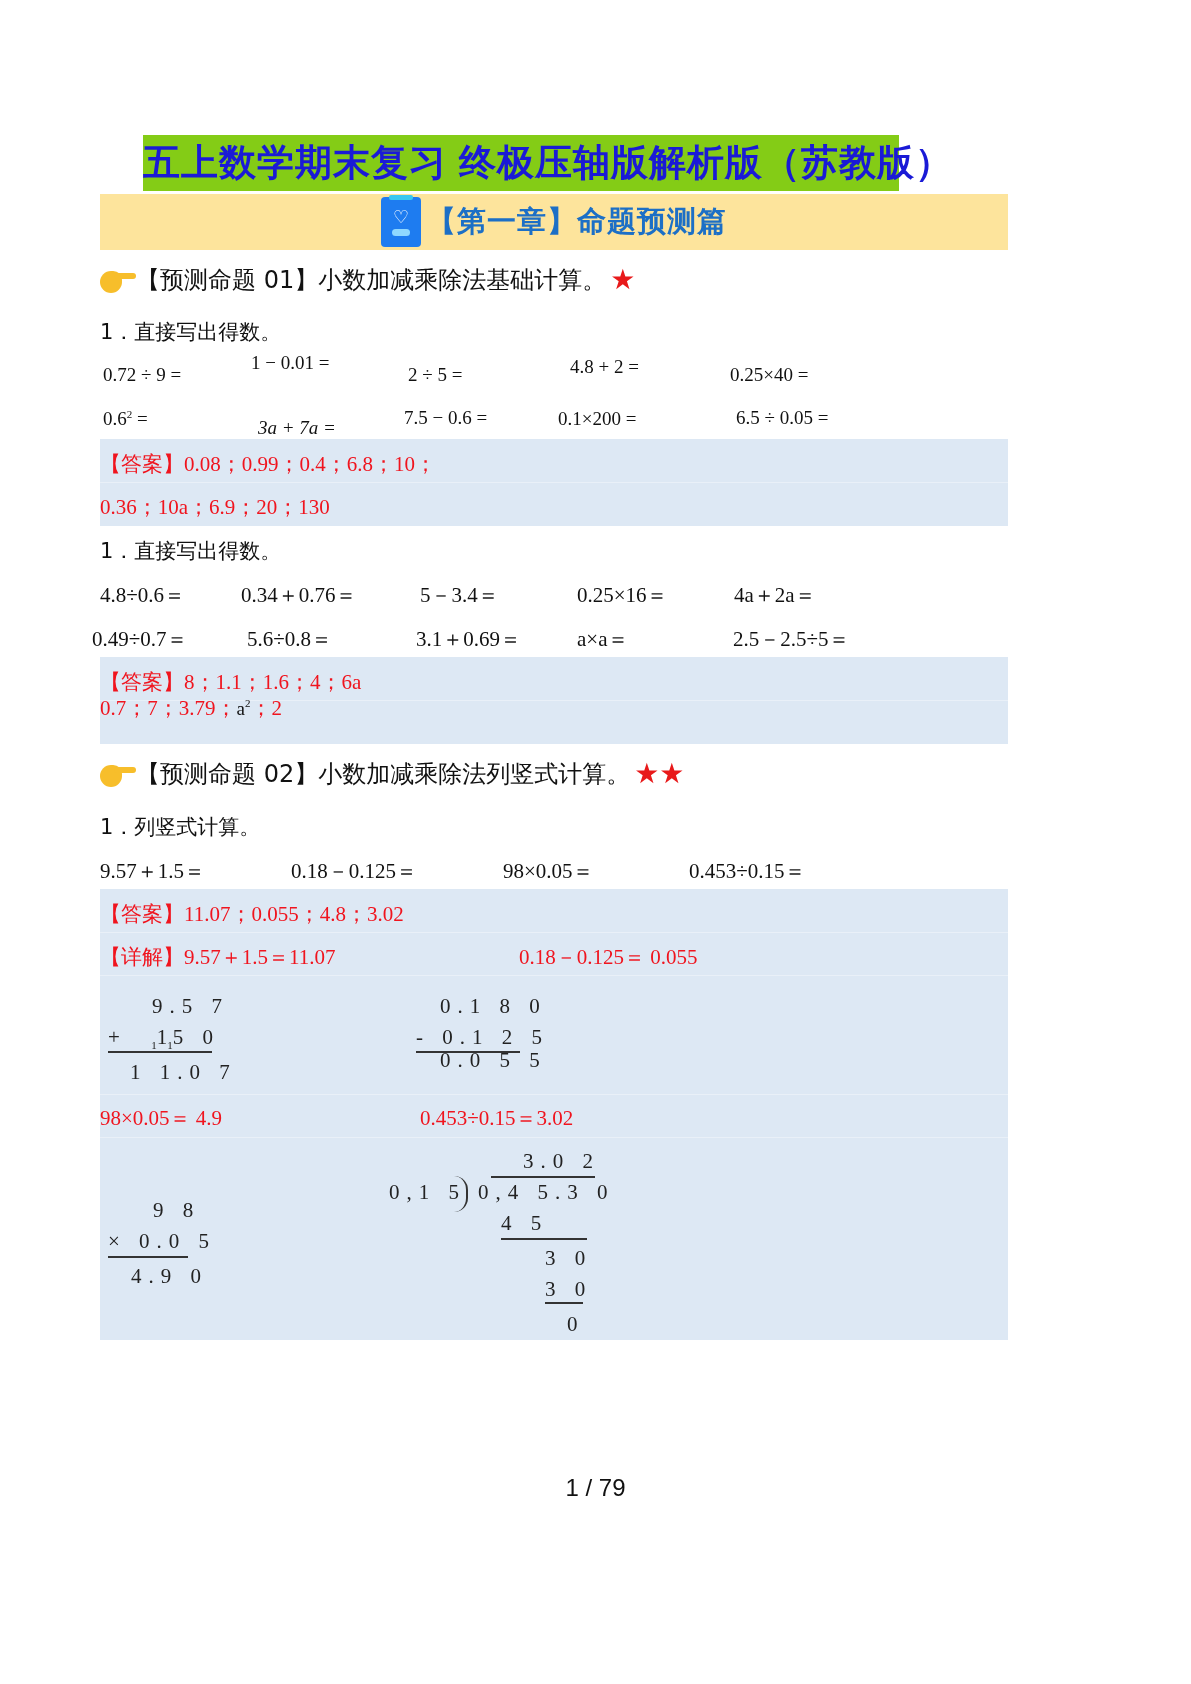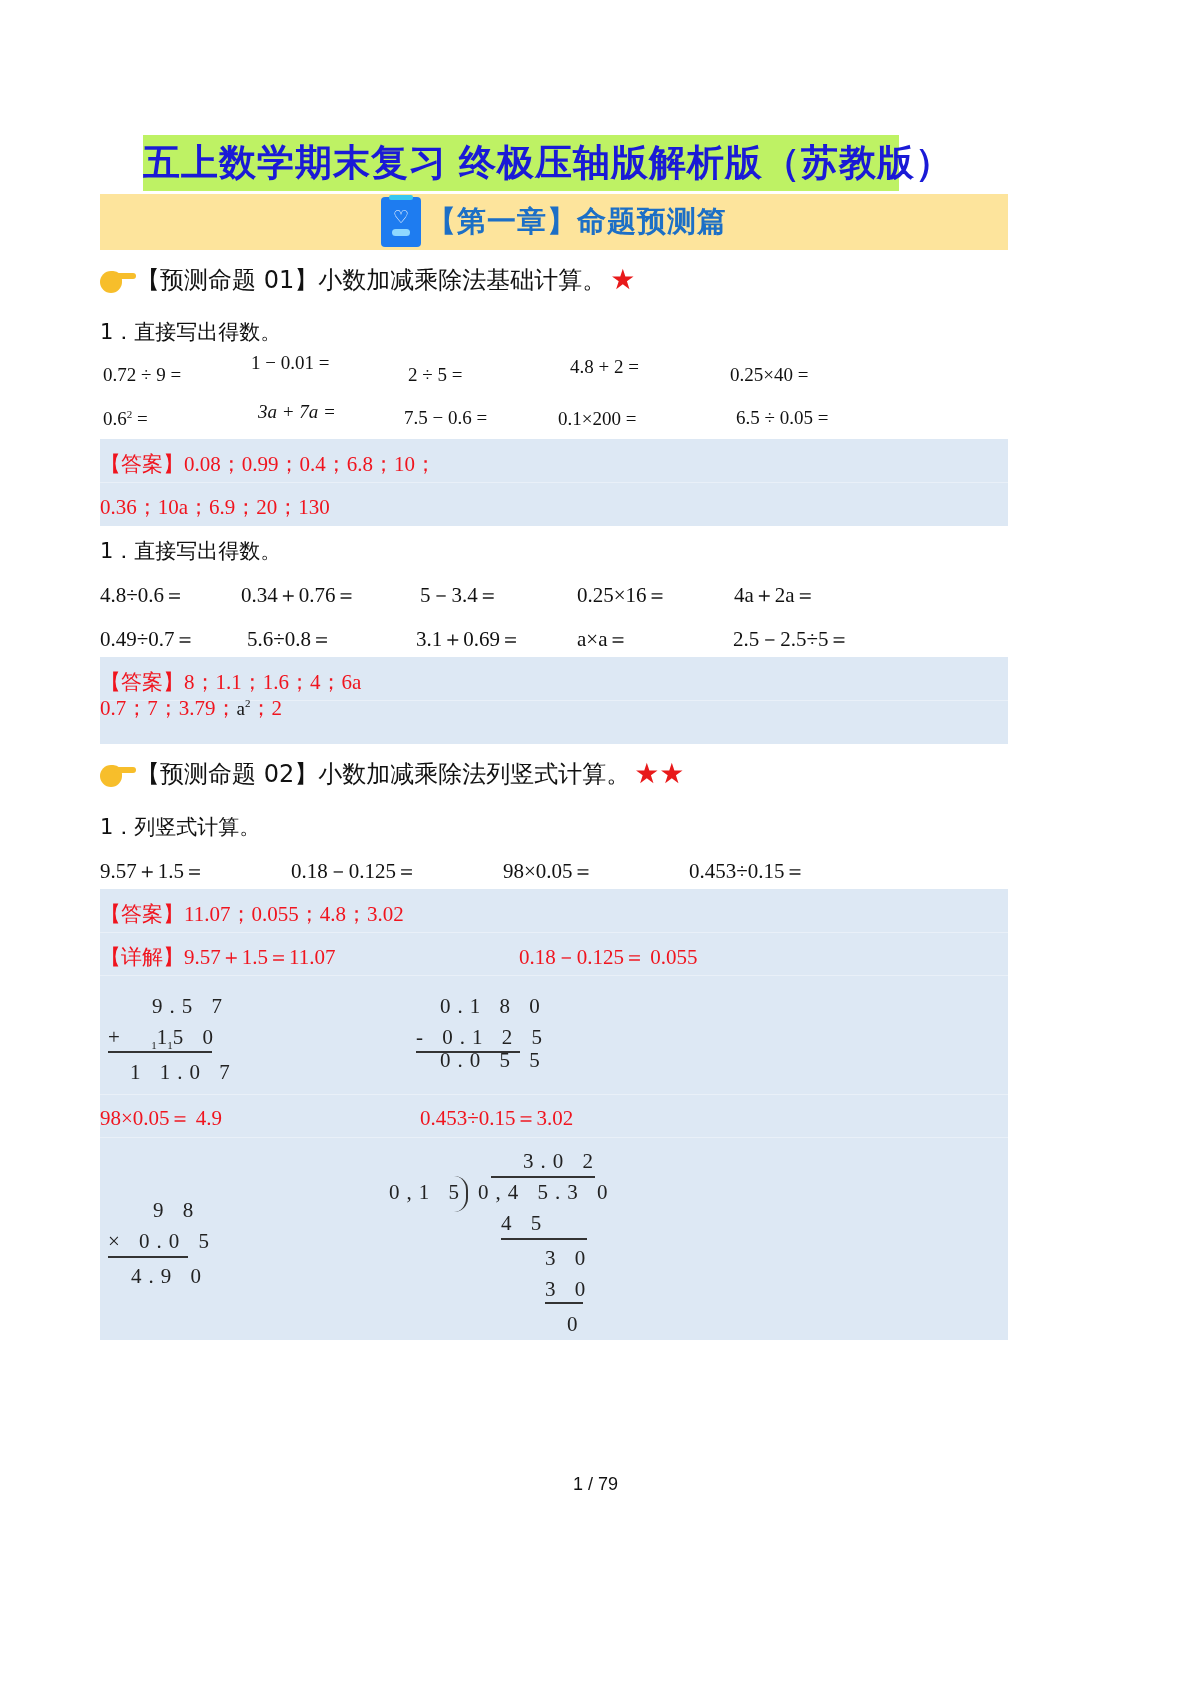--- a/index.html
+++ b/index.html
@@ -1,19 +1,19 @@
 <!DOCTYPE html>
 <html><head>
 <meta charset="utf-8">
 <style>
   html, body { margin:0; padding:0; background:#fff; }
   body { width:1191px; height:1684px; position:relative; overflow:hidden;
          font-family:"Liberation Serif", "DejaVu Serif", serif; color:#111; }
   .abs { position:absolute; }
-  .title-box { left:143px; top:135px; width:756px; height:56px; background:#bef264;
+  .title-box { left:143px; top:135px; width:756px; height:56px; background:#84cc16;
     display:flex; align-items:center; justify-content:flex-start; }
   .title-text { font-family:"DejaVu Sans", sans-serif; font-weight:bold; font-size:37px;
     color:#1a1ad6; letter-spacing:1px; white-space:nowrap; }
   .title-sep { display:inline-block; width:14px; height:14px; background:#b8b070; margin:0 6px; vertical-align:middle; }
   .chapter-bar { left:100px; top:194px; width:908px; height:56px; background:#fde49c;
     display:flex; align-items:center; justify-content:center; }
   .chapter-icon { width:40px; height:50px; background:#1e7cf0; border-radius:4px; position:relative; margin-right:6px; }
   .chapter-icon::before { content:""; position:absolute; left:8px; top:-2px; width:24px; height:5px; background:#38c8f0; border-radius:2px; }
   .chapter-icon .heart { position:absolute; left:0; right:0; top:9px; text-align:center; color:#fff; font-size:18px; font-family:"DejaVu Sans",sans-serif; }
   .chapter-icon .hand { position:absolute; left:11px; top:32px; width:18px; height:7px; border-radius:4px; background:#8fd8ff; }
@@ -26,21 +26,21 @@
   .star { color:#e8191a; font-size:28px; font-family:"DejaVu Sans",sans-serif; line-height:1; }
   .q-title { left:100px; font-family:"DejaVu Sans", sans-serif; font-size:21px; }
   .expr { font-size:19px; white-space:nowrap; }
   .expr-lg { font-size:21px; white-space:nowrap; }
   .ans-bg { left:100px; width:908px; background:#dde8f4; }
   .ans-divider { left:100px; width:908px; height:1px; background:#e9f0f8; }
   .red { color:#f0141e; font-size:21px; white-space:nowrap; }
   .vert { font-size:21px; letter-spacing:7px; white-space:nowrap; color:#222; }
   .hline { height:2px; background:#333; }
   .sup { font-size:11px; vertical-align:super; }
-  .page-num { left:0; width:1191px; top:1474px; text-align:center; font-size:18px; font-family:"Liberation Sans",sans-serif; }
+  .page-num { left:0; width:1191px; top:1474px; text-align:center; font-size:24px; font-family:"Liberation Sans",sans-serif; }
 </style>
 </head>
 <body>
 
 <div class="abs title-box">
   <span class="title-text">五上数学期末复习</span>
   <span class="title-sep"></span>
   <span class="title-text">终极压轴版解析版（苏教版）</span>
 </div>
 
@@ -64,40 +64,40 @@
 <div class="abs q-title" style="top:318px;">1．直接写出得数。</div>
 <div class="abs expr" style="left:103px;top:364px;">0.72 ÷ 9 =</div>
 <div class="abs expr" style="left:251px;top:352px;">1 − 0.01 =</div>
 <div class="abs expr" style="left:408px;top:364px;">2 ÷ 5 =</div>
 <div class="abs expr" style="left:556px;top:356px;margin-left:14px;">4.8 + 2 =</div>
 <div class="abs expr" style="left:730px;top:364px;">0.25×40 =</div>
 
 <div class="abs expr" style="left:103px;top:408px;">
   <span>0.6</span><span class="sup">2</span><span> =</span>
 </div>
-<div class="abs expr" style="left:258px;top:401px;font-style:italic;">3a + 7a =</div>
+<div class="abs expr" style="left:258px;top:417px;font-style:italic;">3a + 7a =</div>
 <div class="abs expr" style="left:404px;top:407px;">7.5 − 0.6 =</div>
 <div class="abs expr" style="left:558px;top:408px;">0.1×200 =</div>
 <div class="abs expr" style="left:736px;top:407px;">6.5 ÷ 0.05 =</div>
 
 <div class="abs ans-bg" style="top:439px;height:87px;"></div>
 <div class="abs ans-divider" style="top:482px;"></div>
 <div class="abs red" style="left:100px;top:450px;">
   <span>【答案】</span><span>0.08；0.99；0.4；6.8；10；</span>
 </div>
 <div class="abs red" style="left:100px;top:493px;">0.36；10a；6.9；20；130</div>
 
 <div class="abs q-title" style="top:537px;">1．直接写出得数。</div>
 <div class="abs expr-lg" style="left:100px;top:581px;">4.8÷0.6＝</div>
 <div class="abs expr-lg" style="left:241px;top:581px;">0.34＋0.76＝</div>
 <div class="abs expr-lg" style="left:420px;top:581px;">5－3.4＝</div>
 <div class="abs expr-lg" style="left:577px;top:581px;">0.25×16＝</div>
 <div class="abs expr-lg" style="left:734px;top:581px;">4a＋2a＝</div>
 
-<div class="abs expr-lg" style="left:100px;top:625px;">0.49÷0.7＝</div>
+<div class="abs expr-lg" style="left:92px;top:625px;">0.49÷0.7＝</div>
 <div class="abs expr-lg" style="left:247px;top:625px;">5.6÷0.8＝</div>
 <div class="abs expr-lg" style="left:416px;top:625px;">3.1＋0.69＝</div>
 <div class="abs expr-lg" style="left:577px;top:625px;">a×a＝</div>
 <div class="abs expr-lg" style="left:733px;top:625px;">2.5－2.5÷5＝</div>
 
 <div class="abs ans-bg" style="top:657px;height:87px;"></div>
 <div class="abs ans-divider" style="top:700px;"></div>
 <div class="abs red" style="left:100px;top:668px;">
   <span>【答案】</span><span>8；1.1；1.6；4；6a</span>
 </div>

